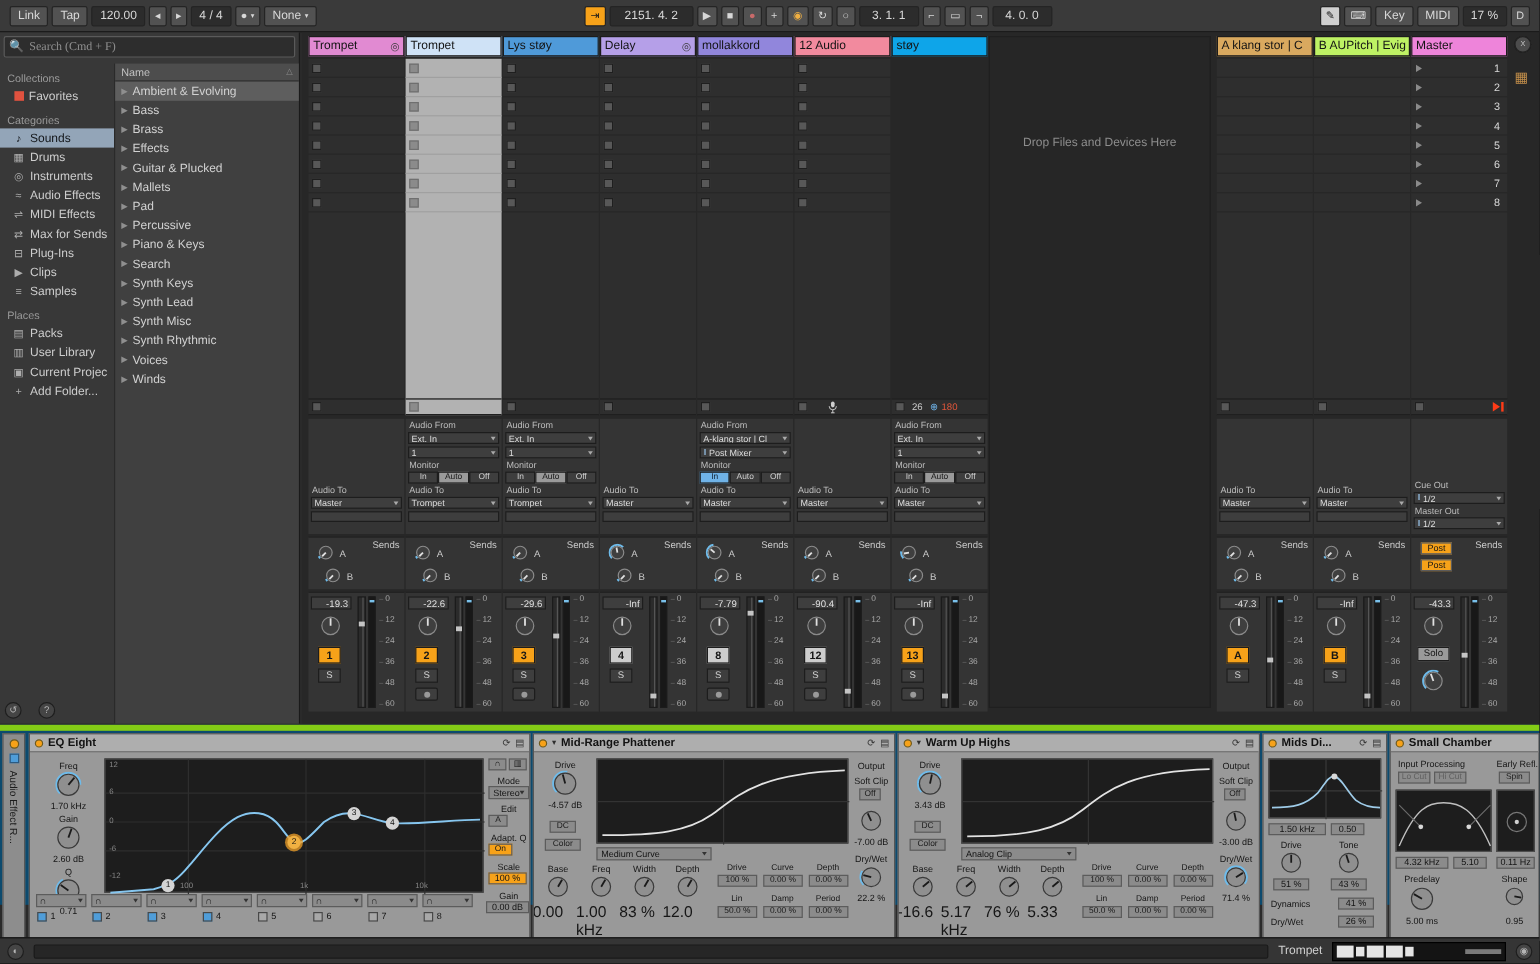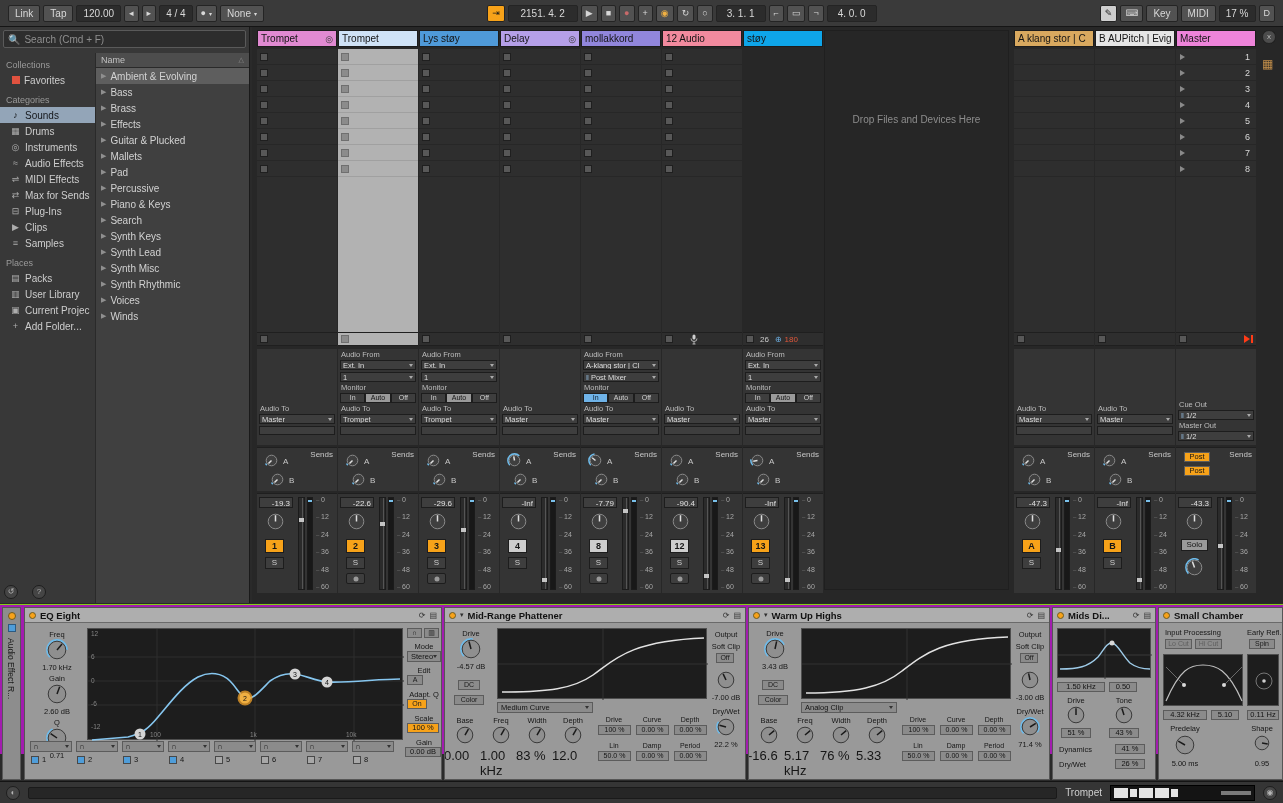--- a/index.html
+++ b/index.html
@@ -11,21 +11,21 @@
 .tb{height:17px;padding:0 6px;background:#525252;border:1px solid #242424;border-radius:2px;color:#d8d8d8;display:inline-flex;align-items:center;gap:3px;font-size:10px;white-space:nowrap}
 .tb.disp{background:#2c2c2c;justify-content:center}
 .tb.amber{background:#f7a219;color:#1a1a1a}
 .tb.lite{background:#cfcfcf;color:#1a1a1a}
 .tb.sm{padding:0 4px;font-size:9px}
 .sp{flex:1}
 
 #browser{position:absolute;left:0;top:27px;width:250px;height:576px;background:#383838;border-right:1px solid #1a1a1a}
 #searchbox{position:absolute;left:3px;top:3px;width:243px;height:18px;background:#2d2d2d;border:1px solid #5a5a5a;border-radius:2px;display:flex;align-items:center;gap:4px;padding:0 4px}
 #searchbox .mag{color:#9a9a9a;font-size:10px}
-#searchbox input{flex:1;background:transparent;border:0;outline:none;color:#cfcfcf;font-size:10px;font-family:Liberation Sans, sans-serif}
+#searchbox input{flex:1;background:transparent;border:0;outline:none;color:#cfcfcf;font-size:10px;font-family:Liberation Serif, serif}
 #searchbox input::placeholder{color:#8f8f8f}
 #sidecats{position:absolute;left:0;top:26px;width:95px;bottom:0;overflow:hidden}
 .shead{color:#9a9a9a;font-size:9px;padding:7px 0 2px 6px}
 .sitem{height:16px;display:flex;align-items:center;gap:4px;padding-left:10px;color:#cdcdcd;font-size:10px}
 .sitem .ic{width:11px;text-align:center;font-size:9px;color:#adadad}
 .sitem.sel{background:#93a5b8;color:#14171b}
 .sitem.sel .ic{color:#14171b}
 .swatch{width:8px;height:8px;background:#e0523f;margin-left:2px}
 #namepanel{position:absolute;left:95px;top:26px;right:0;bottom:0;background:#404040;border-left:1px solid #2a2a2a}
 #namehead{height:15px;background:#4d4d4d;border-bottom:1px solid #2a2a2a;font-size:9px;color:#c2c2c2;padding:1px 5px;display:flex;align-items:center}
@@ -89,21 +89,21 @@
 .tick::before{content:"– ";color:#777;font-size:6px}
 .scene{height:16px;border-bottom:1px solid #272727;display:flex;align-items:center;justify-content:space-between;padding:0 6px 0 4px;color:#d8d8d8;font-size:9px}
 .stri{width:0;height:0;border-left:5px solid #8a8a8a;border-top:3.5px solid transparent;border-bottom:3.5px solid transparent}
 #dropzone{position:absolute;left:572px;top:3px;width:185px;height:560px;background:#262626;border:1px solid #1f1f1f;text-align:center;padding-top:83px;font-size:10px;color:#8d8d8d}
 #rightstrip{position:absolute;left:1005px;top:3px;width:26px;height:570px}
 .rgrid{position:absolute;left:5px;top:27px;color:#c28e4a;font-size:12px}
 .circ{position:absolute;left:5px;width:14px;height:14px;border-radius:50%;background:#4c4c4c;border:1px solid #222;color:#c8c8c8;font-size:6px;text-align:center;line-height:12px}
 .circ.on{background:#f7a219;color:#181818}
 .knob{position:absolute;line-height:0;display:inline-block}
 
-#devices{position:absolute;left:0;top:604px;width:1283px;height:150px;background:#a21caf;border-top:1px solid #84cc16}
+#devices{position:absolute;left:0;top:604px;width:1283px;height:150px;background:#0c4a6e;border-top:5px solid #84cc16}
 #rackstrip{position:absolute;left:2px;top:2px;width:19px;height:173px;background:#8d8d8d;border:1px solid #575757}
 #rackstrip .led{position:absolute;left:5px;top:4px;width:8px;height:8px;border-radius:50%;background:#f7a219;border:1px solid #6d5a20}
 #rackstrip .bluetab{position:absolute;left:5px;top:16px;width:8px;height:8px;background:#4f9dd9;border:1px solid #2d5a80}
 #rackstrip .vtext{position:absolute;left:3px;top:30px;writing-mode:vertical-rl;font-size:8.5px;color:#1c1c1c;height:138px;overflow:hidden;white-space:nowrap}
 .panel{position:absolute;top:2px;height:173px;background:#999;border:1px solid #565656;font-size:8px;color:#161616;overflow:hidden}
 .ptitle{height:15px;background:#aeaeae;border-bottom:1px solid #6a6a6a;display:flex;align-items:center;gap:4px;padding:0 4px;font-size:9.5px;font-weight:bold;color:#121212}
 .ptitle .led{width:7px;height:7px;border-radius:50%;background:#f7a219;border:1px solid #6d5a20;flex:none}
 .ptitle .fold{font-size:7px;font-weight:normal;color:#2e2e2e}
 .ptitle .ticons{margin-left:auto;display:flex;gap:4px;font-size:8px;color:#333;font-weight:normal}
 .dlabel{position:absolute;font-size:7.5px;color:#161616;text-align:center;white-space:nowrap}
@@ -1034,21 +1034,21 @@
             <span class="tick">12</span>
             <span class="tick">24</span>
             <span class="tick">36</span>
             <span class="tick">48</span>
             <span class="tick">60</span>
           </span>
       </div>
     </div>
 
     <div class="tcol" style="left:843px">
-      <div class="thead" style="background: #e5e5e5;">
+      <div class="thead" style="background: #bef264;">
           <span>B AUPitch | Evig</span>
         </div>
       <div class="body">
           <div>
             <div class="slot"></div>
             <div class="slot"></div>
             <div class="slot"></div>
             <div class="slot"></div>
             <div class="slot"></div>
             <div class="slot"></div>

